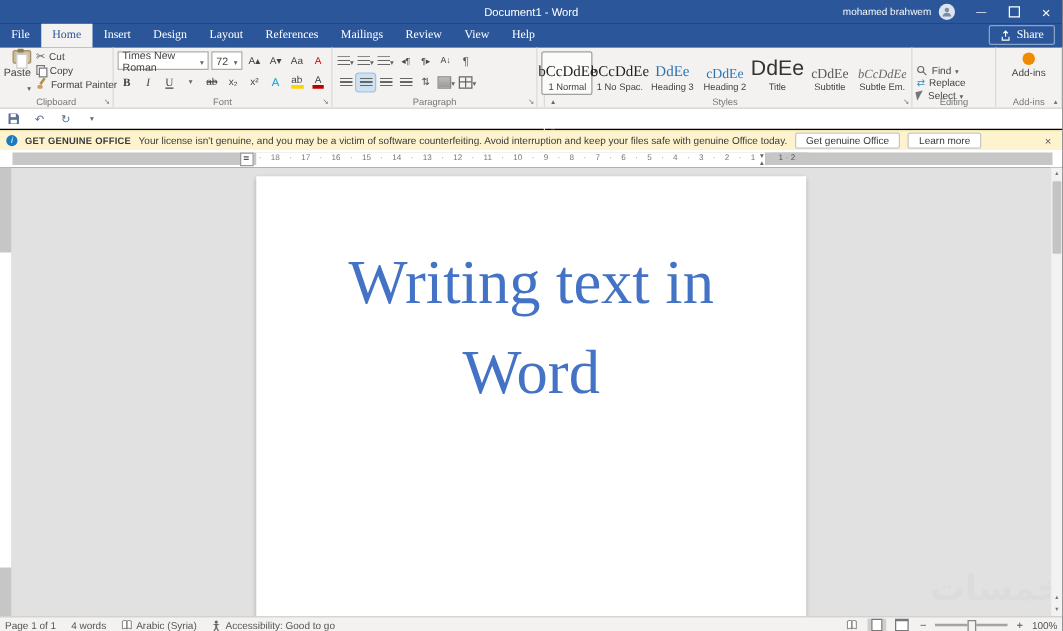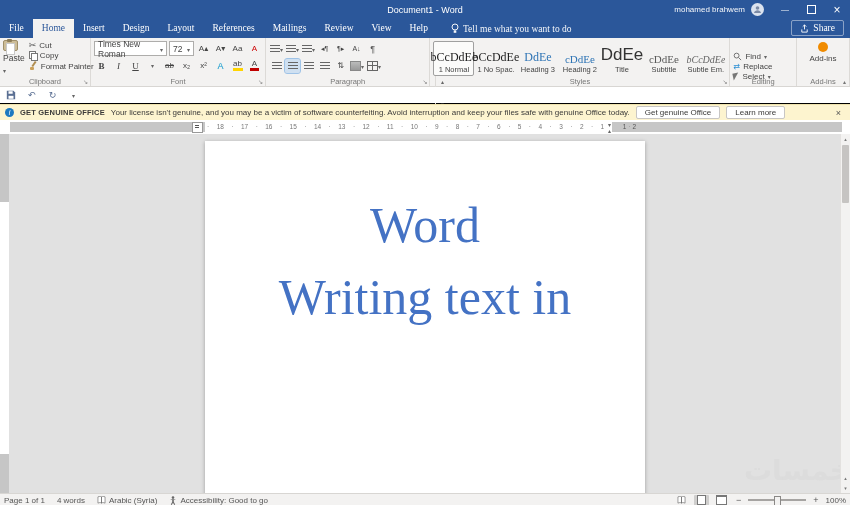--- a/index.html
+++ b/index.html
@@ -29,21 +29,21 @@
   .ribbon{position:absolute;top:38px;left:0;right:0;height:48px;background:#f3f2f1;border-bottom:1px solid #d8d6d3;
           display:flex;align-items:stretch;font-size:8.5px;color:#444;}
   .grp{position:relative;padding:2px 3px 11px 3px;}
   .grp:not(:last-child){border-right:1px solid #dcdad7;}
   .grplabel{position:absolute;bottom:0;left:0;right:0;text-align:center;font-size:7.5px;color:#777;}
   .launcher{position:absolute;bottom:1px;right:2px;font-size:6px;color:#777;}
   .launcher::after{content:"↘";}
   .ic-caret::after{content:"▾";font-size:6px;color:#666;}
   
   .grp-clip{width:84px;display:flex;gap:3px;}
-  .pastebig{width:30px;display:flex;flex-direction:column;align-items:flex-start;justify-content:center;gap:2px;font-size:8.5px;}
+  .pastebig{width:30px;display:flex;flex-direction:column;align-items:flex-end;justify-content:center;gap:2px;font-size:8.5px;}
   .clip{position:relative;width:13px;height:15px;background:#cdbd98;border:1px solid #9f8f6a;border-radius:2px;}
   .clip::before{content:"";position:absolute;left:3px;top:-2px;width:5px;height:3px;background:#8d7d58;border-radius:1px;}
   .clip::after{content:"";position:absolute;left:2px;top:2px;width:7px;height:10px;background:#fff;border:1px solid #c8c8c8;}
   .clipcol{display:flex;flex-direction:column;justify-content:flex-start;gap:1px;}
   .smbtn{display:flex;align-items:center;gap:3px;font-size:8px;white-space:nowrap;padding:0 1px;}
   .ic-scissors::after{content:"✂";font-size:9px;color:#555;}
   .ic-copy{position:relative;width:8px;height:9px;}
   .ic-copy::before{content:"";position:absolute;left:0;top:0;width:5px;height:6px;border:1px solid #777;background:#fff;}
   .ic-copy::after{content:"";position:absolute;left:2px;top:2px;width:5px;height:6px;border:1px solid #777;background:#fff;}
   .ic-brush{position:relative;width:9px;height:10px;}
@@ -206,27 +206,20 @@
     <span class="tab">File</span>
     <span class="tab active">Home</span>
     <span class="tab">Insert</span>
     <span class="tab">Design</span>
     <span class="tab">Layout</span>
     <span class="tab">References</span>
     <span class="tab">Mailings</span>
     <span class="tab">Review</span>
     <span class="tab">View</span>
     <span class="tab">Help</span>
-    <span class="tellme">
-      <svg width="8" height="11" viewBox="0 0 8 11">
-          <circle cx="4" cy="4" r="3" fill="none" stroke="#fff"></circle>
-          <rect x="2.7" y="7.4" width="2.6" height="2.4" fill="#fff"></rect>
-        </svg>
-      <span>Tell me what you want to do</span>
-    </span>
     <span class="share">
       <svg width="9" height="9" viewBox="0 0 10 10">
           <path d="M5 6V1M3 3l2-2 2 2M2 6v3h6V6" fill="none" stroke="#fff"></path>
         </svg>
       <span>Share</span>
     </span>
   </div>
 
   <div class="ribbon">
 
@@ -480,22 +473,22 @@
       <span class="indent-mark2"></span>
     </div>
   </div>
 
   <div class="docarea">
     <div class="vruler">
         <span class="vwhite"></span>
       </div>
     <div class="page">
       <div class="doc-text" style="color: rgb(68, 114, 196);">
+        <div>Writing text in</div>
         <div>Word</div>
-        <div>Writing text in</div>
       </div>
     </div>
     <div class="watermark">خمسات</div>
     <div class="vscroll">
       <span class="vs-arrow g-au"></span>
       <span class="vs-thumb"></span>
       <div class="vs-pager">
         <span class="vs-arrow g-au"></span>
         <span class="vs-arrow g-ad"></span>
       </div>

